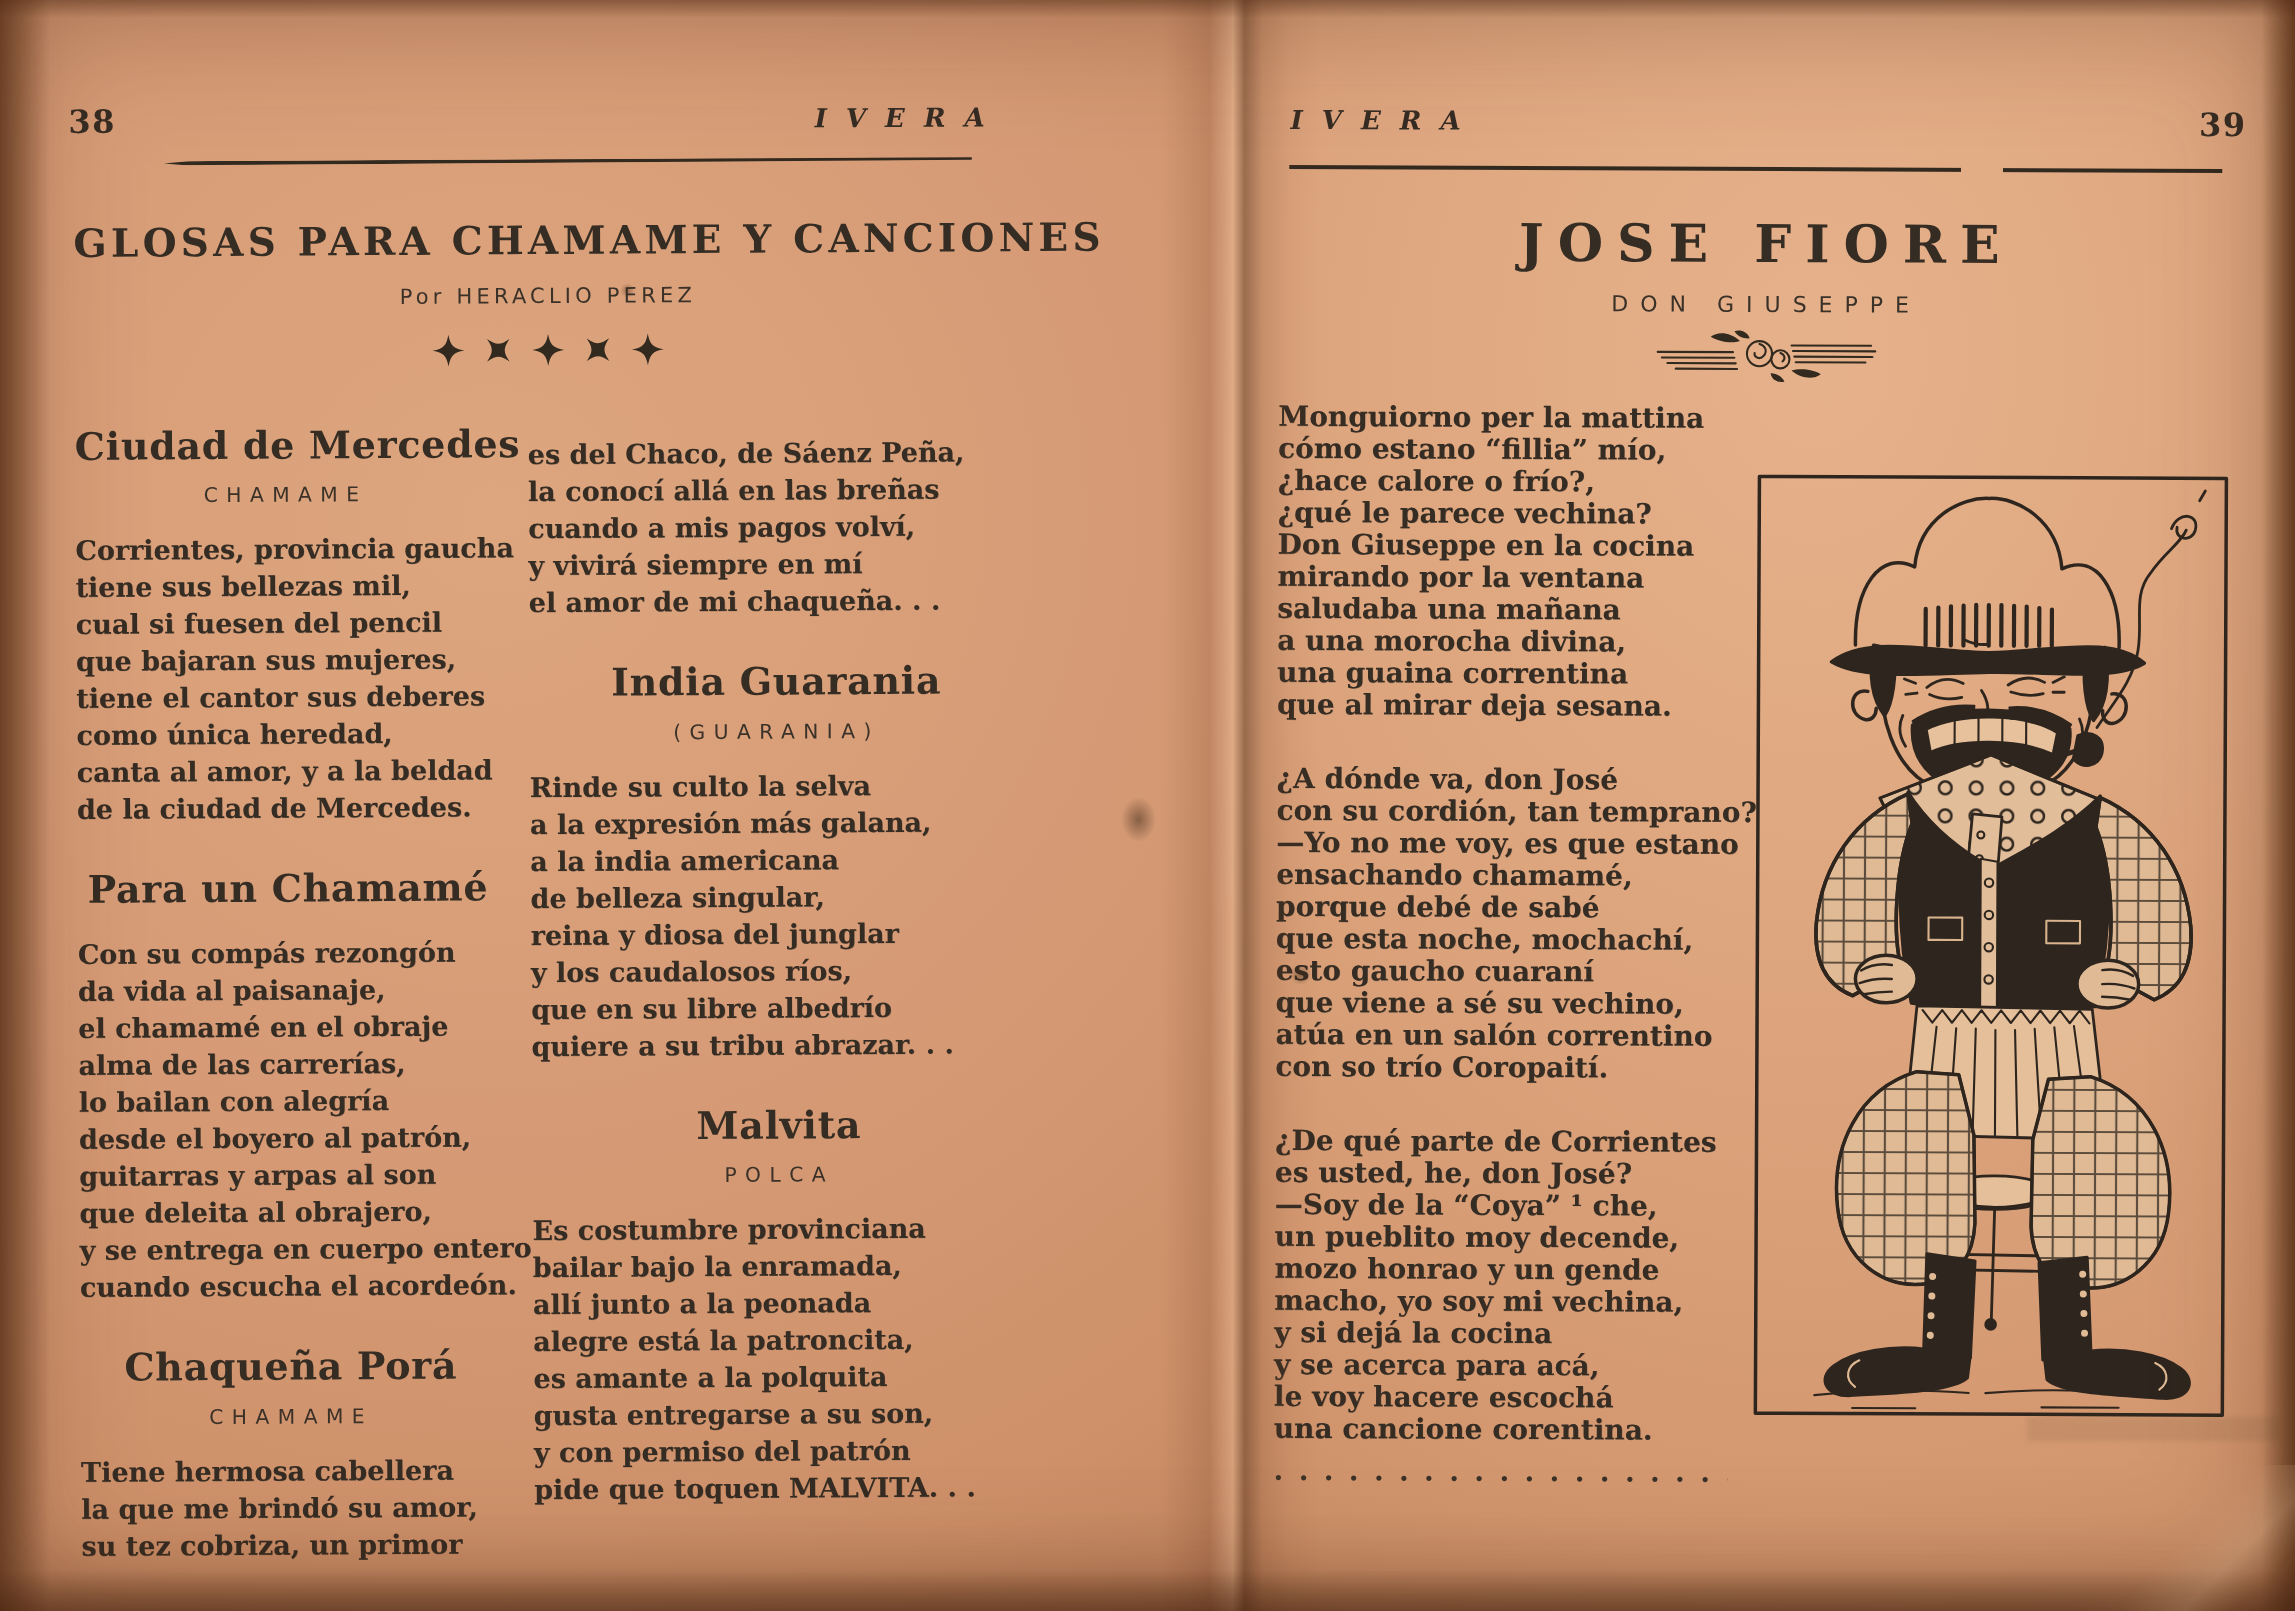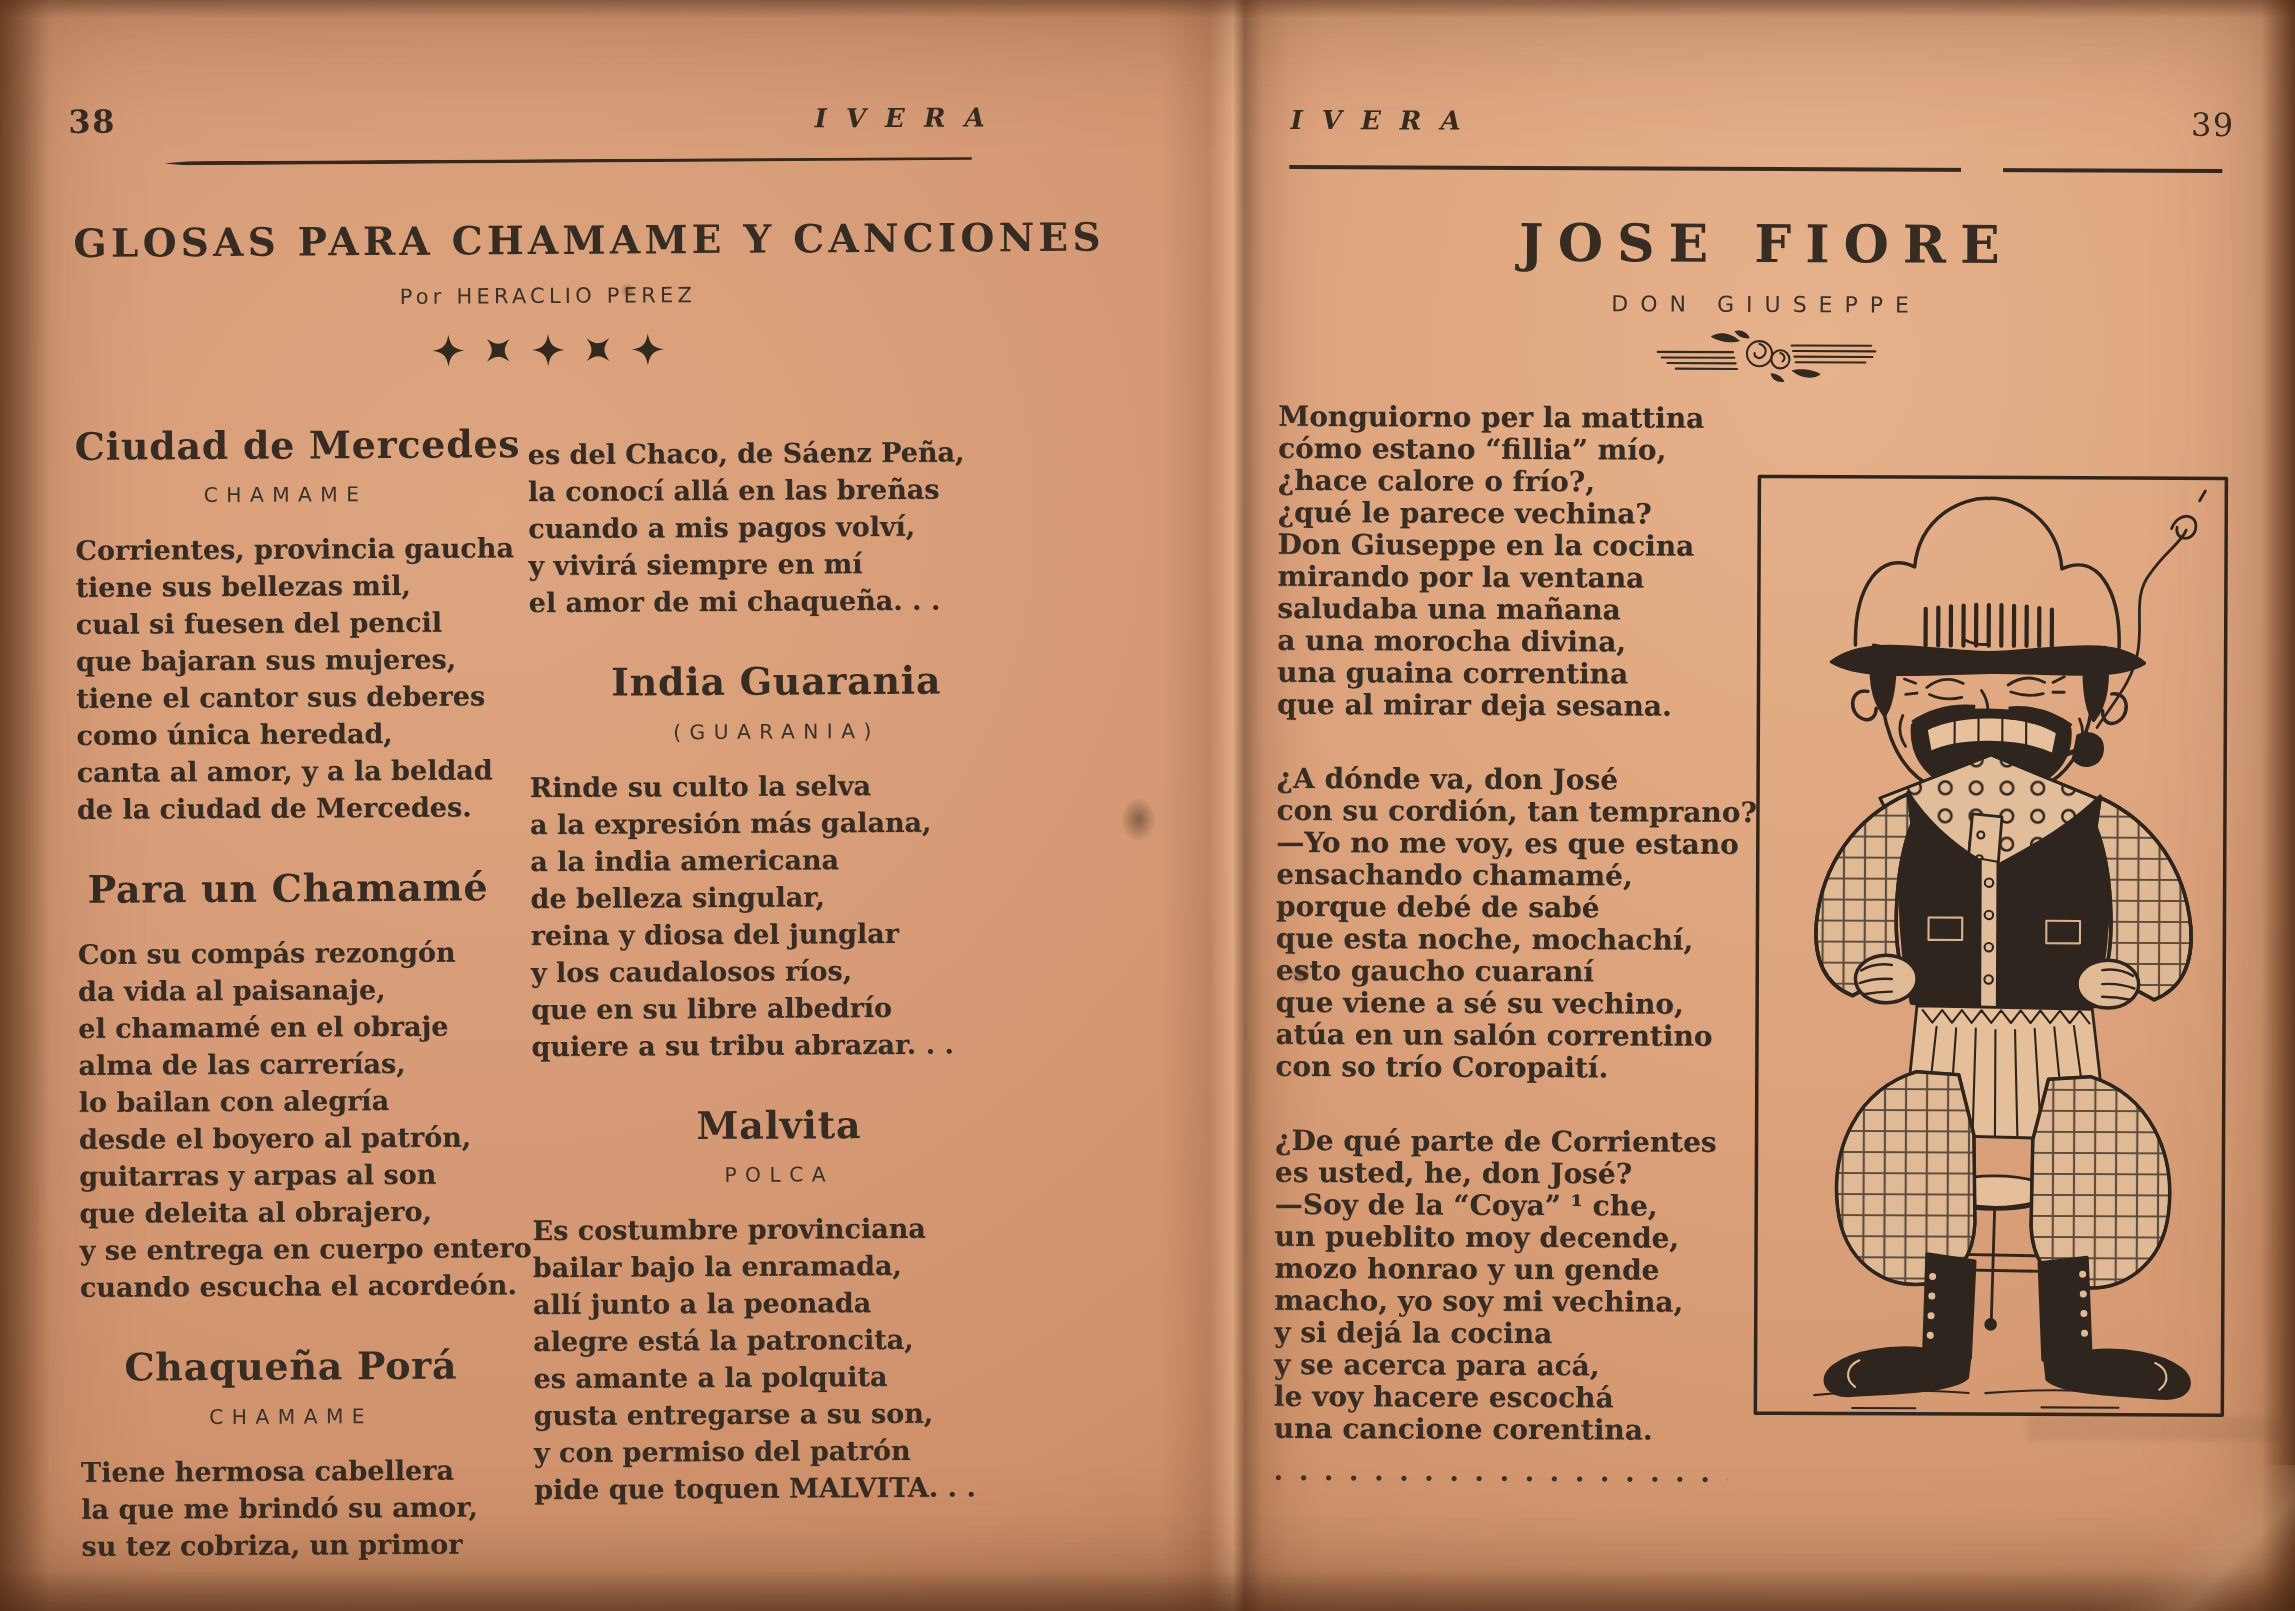--- a/index.html
+++ b/index.html
@@ -10,21 +10,21 @@
     background:radial-gradient(ellipse 135% 100% at 40% 32%, #dda67f 0%, #d69b76 38%, #cd9069 68%, #bd7f5b 90%, #a76d4b 100%);}
   .page-right{left:1232px;width:1063px;
     background:radial-gradient(ellipse 140% 115% at 55% 22%, #e6b28b 0%, #dda57e 34%, #d3976f 64%, #c4875f 88%, #aa714f 100%);}
   .inner{position:absolute;top:0;}
   .pl-inner{left:72px;width:948px;transform:rotate(-0.35deg);transform-origin:50% 0;}
   .pr-inner{left:48px;width:975px;transform:rotate(0.25deg);transform-origin:50% 0;}
 
   .pagehead{position:relative;height:175px;}
   .pagenum{font-weight:700;font-size:32px;letter-spacing:1.4px;}
   .pn-left{position:absolute;left:-4.2px;top:100px;}
-  .pn-right{position:absolute;right:20px;top:104px;font-weight:400;margin-left:20px;}
+  .pn-right{position:absolute;right:8px;top:104px;font-weight:700;margin-left:20px;}
   .runhead{font-style:italic;font-weight:700;font-size:26px;letter-spacing:19px;white-space:nowrap;}
   .rh-left{position:absolute;left:742px;top:105px;}
   .rh-right{position:absolute;left:11.2px;top:107px;}
   .rule{position:absolute;height:4.2px;background:#32291f;border-radius:2.1px;}
   .rule-left{left:91px;top:159px;width:808px;
     clip-path:polygon(0 50%,3% 0,100% 18%,100% 82%,3% 100%);}
   .rule-right{left:9.8px;top:167px;width:933px;border-radius:0;
     background:linear-gradient(90deg,#32291f 0 72%,rgba(0,0,0,0) 72% 76.5%,#32291f 76.5% 100%);}
 
   .l-title{margin:42px 0 0;text-align:center;font-size:39px;font-weight:700;letter-spacing:4.2px;white-space:nowrap;}

